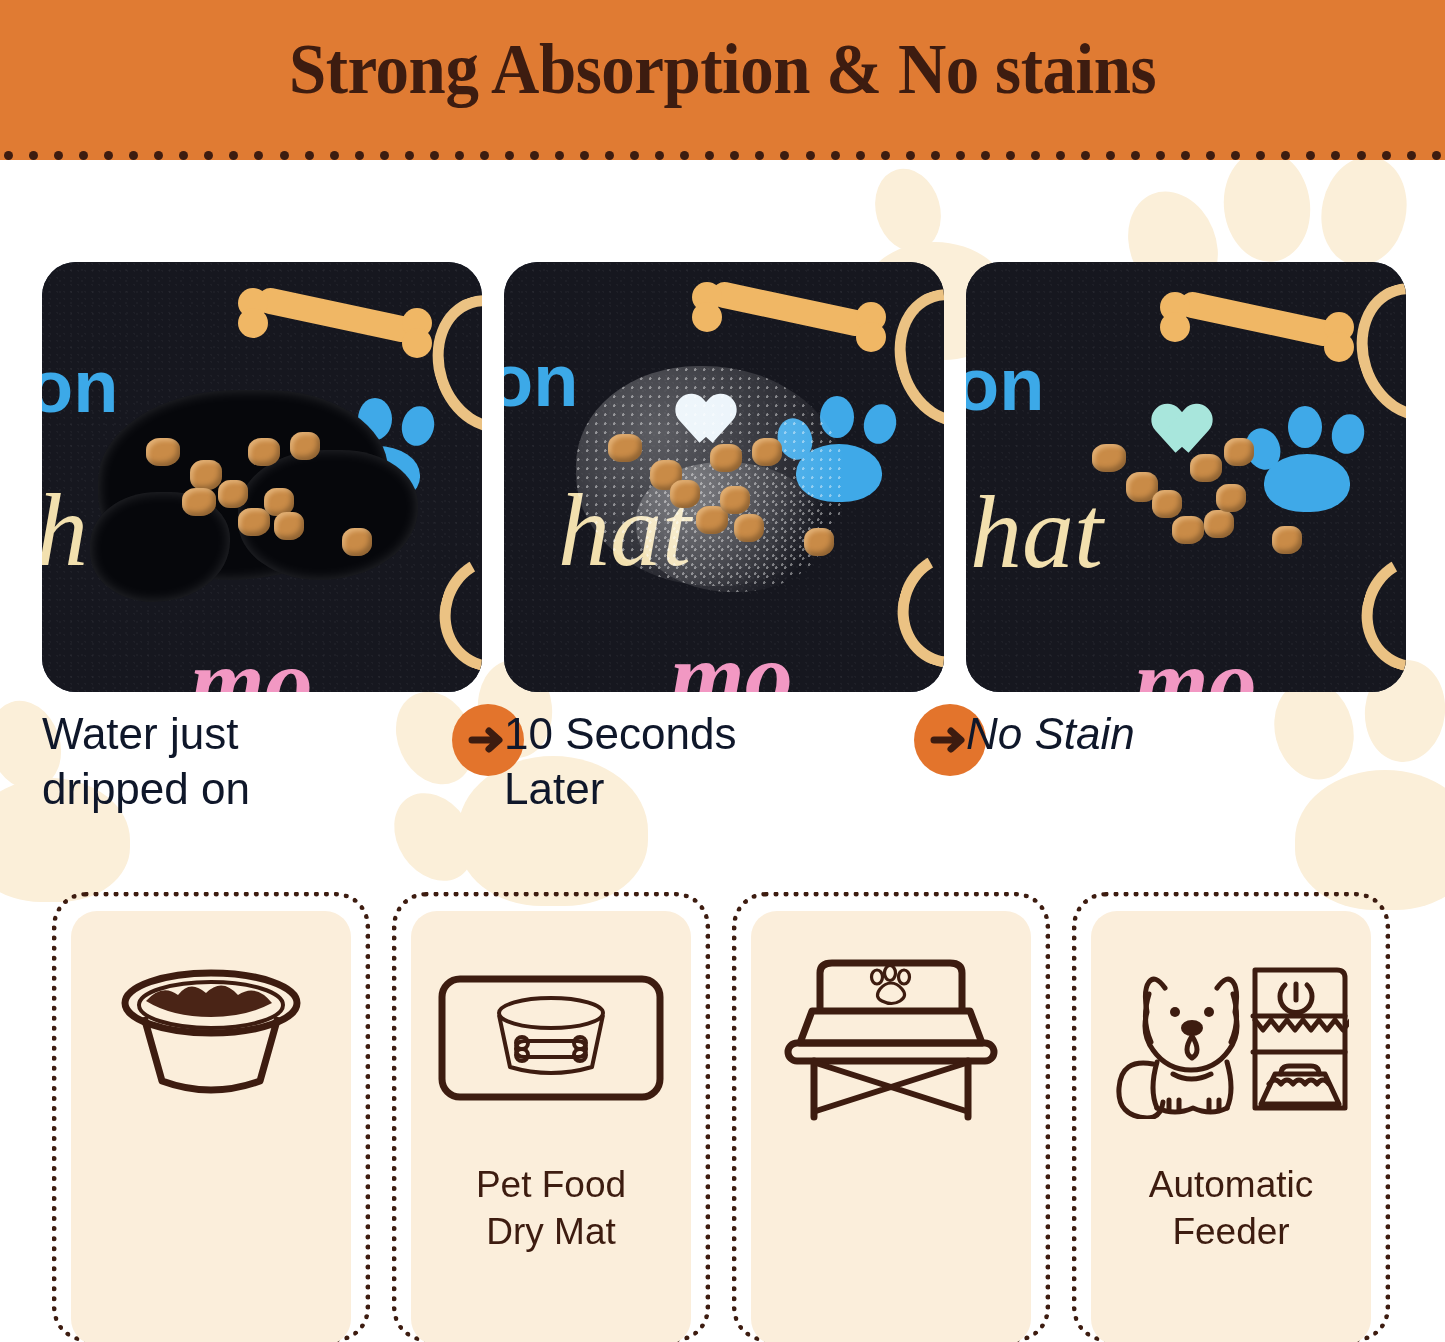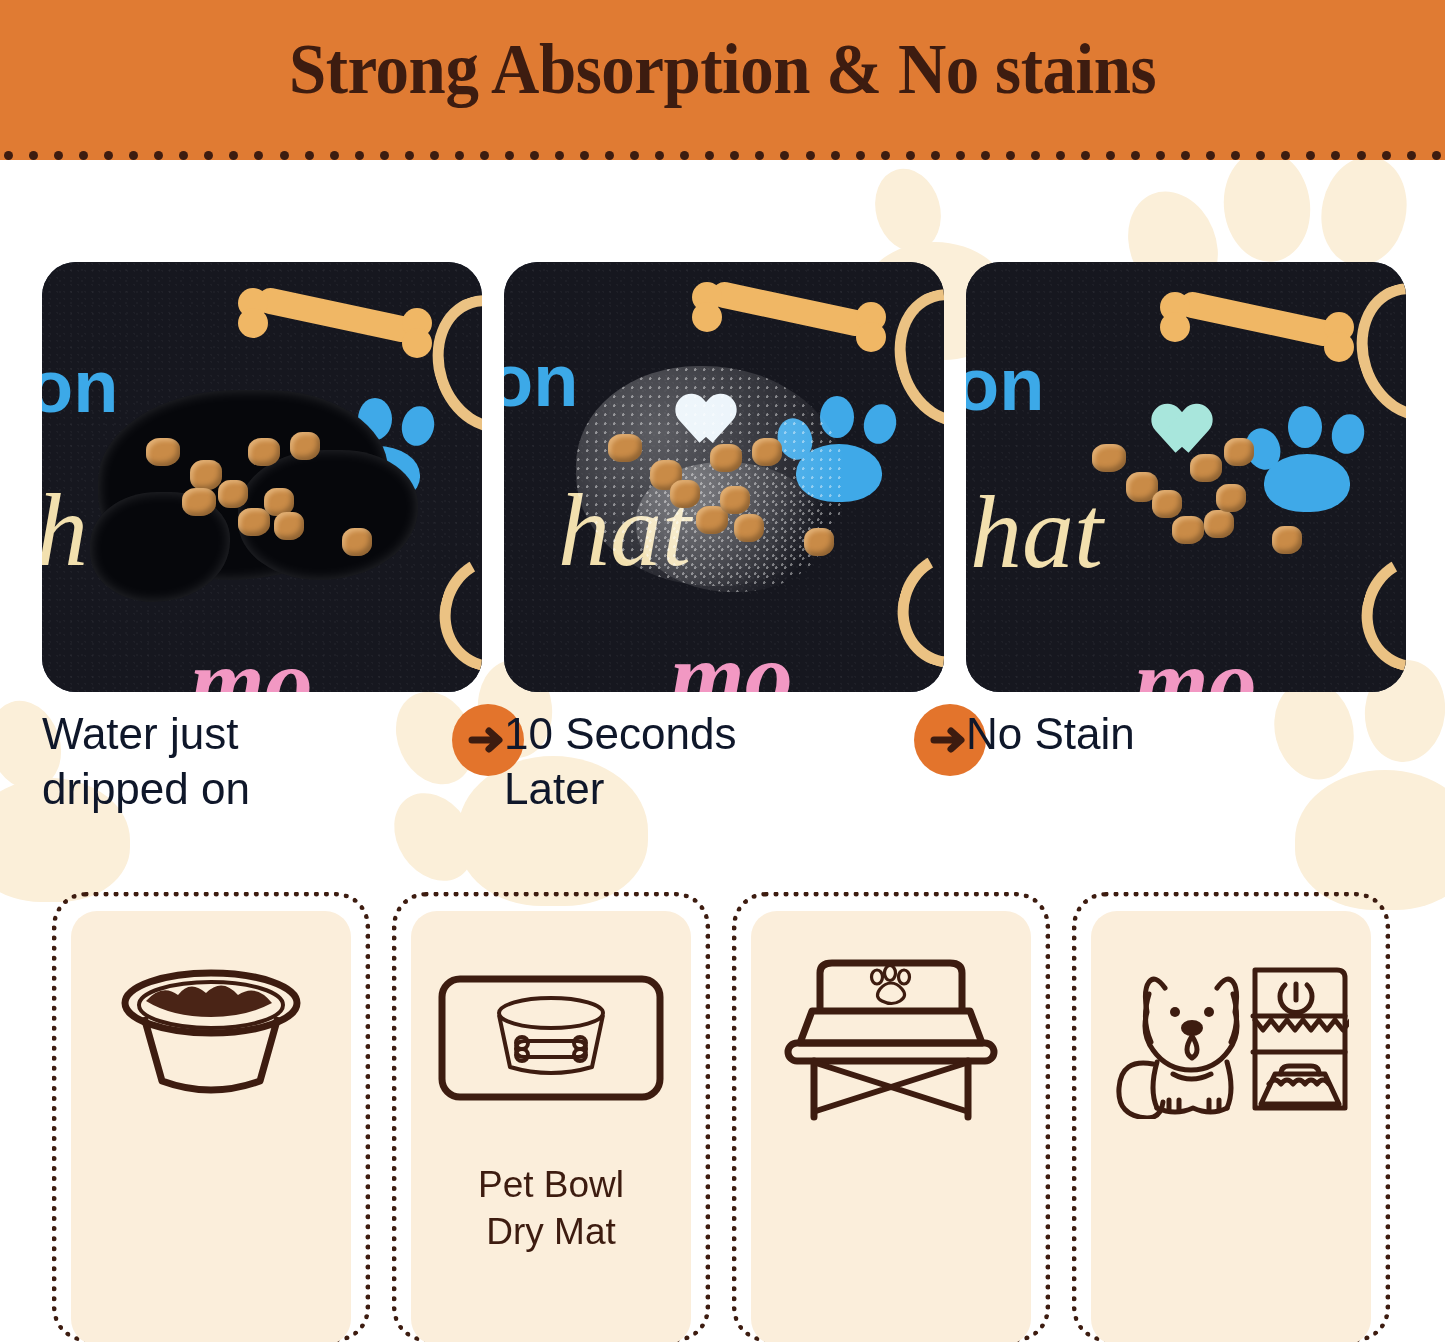--- a/index.html
+++ b/index.html
@@ -100,21 +100,21 @@
 
   
   .captions{position:absolute;left:0;top:706px;width:1445px;height:130px;z-index:7;}
   .caption{
     position:absolute;top:0;width:440px;text-align:left;
     font-family:"Liberation Sans", sans-serif;
     font-size:44px;line-height:1.26;color:#0f172a;
   }
   .caption.c1{left:42px;}
   .caption.c2{left:504px;}
-  .caption.c3{left:966px;}
+  .caption.c3{left:966px;font-style:italic;}
 
   
   .cards{position:absolute;left:0;top:892px;width:1445px;height:450px;z-index:7;}
   .card{
     position:absolute;top:0;width:318px;height:450px;
     border:5px dotted #3D1C10;border-radius:34px;
     box-sizing:border-box;
   }
   .card.k1{left:52px;}
   .card.k2{left:392px;}
@@ -388,21 +388,21 @@
             <rect x="6" y="18" width="218" height="118" rx="18" fill="none" stroke="#3D1C10" stroke-width="7"></rect>
             <ellipse cx="115" cy="52" rx="52" ry="15" fill="none" stroke="#3D1C10" stroke-width="4"></ellipse>
             <path d="M63 54 L74 106 Q115 118 156 106 L167 54" fill="none" stroke="#3D1C10" stroke-width="4" stroke-linejoin="round"></path>
             <path d="M88 80 q-8 0 -8 8 q0 8 8 8 h54 q8 0 8 -8 q0 -8 -8 -8 z" fill="none" stroke="#3D1C10" stroke-width="4"></path>
             <circle cx="86" cy="82" r="6" fill="none" stroke="#3D1C10" stroke-width="4"></circle>
             <circle cx="86" cy="94" r="6" fill="none" stroke="#3D1C10" stroke-width="4"></circle>
             <circle cx="144" cy="82" r="6" fill="none" stroke="#3D1C10" stroke-width="4"></circle>
             <circle cx="144" cy="94" r="6" fill="none" stroke="#3D1C10" stroke-width="4"></circle>
           </svg>
         </div>
-        <div class="card-label">Pet Bowl
+        <div class="card-label">Pet Food
 Dry Mat</div>
       </div>
     </div>
 
     <div class="card k3">
       <div class="card-inner">
         <div class="card-icon">
           <svg width="230" height="170" viewBox="0 0 230 170" aria-hidden="true">
             <path d="M44 60 L44 22 Q44 12 56 12 L174 12 Q186 12 186 22 L186 60" fill="none" stroke="#3D1C10" stroke-width="7" stroke-linejoin="round"></path>
             <path d="M36 60 L194 60 L206 92 L24 92 Z" fill="none" stroke="#3D1C10" stroke-width="7" stroke-linejoin="round"></path>
@@ -446,17 +446,19 @@
               <path d="M140 98 h92"></path>
               <path d="M142 66 l8 10 8 -10 8 10 8 -10 8 10 8 -10 8 10 8 -10 8 10 8 -10 8 10 8 -10"></path>
               <path d="M148 150 l14 -30 h50 l14 30 z"></path>
               <path d="M168 120 q0 -8 8 -8 h22 q8 0 8 8"></path>
               <path d="M156 130 q6 -8 12 0 q6 -8 12 0 q6 -8 12 0 q6 -8 12 0 q6 -8 12 0"></path>
               <path d="M183 30 v16"></path>
               <path d="M172 31 a16 16 0 1 0 22 0"></path>
             </g>
           </svg>
         </div>
+        <div class="card-label">Automatic
+Feeder</div>
       </div>
     </div>
 
   </div>
 </div>
 
 </body></html>

